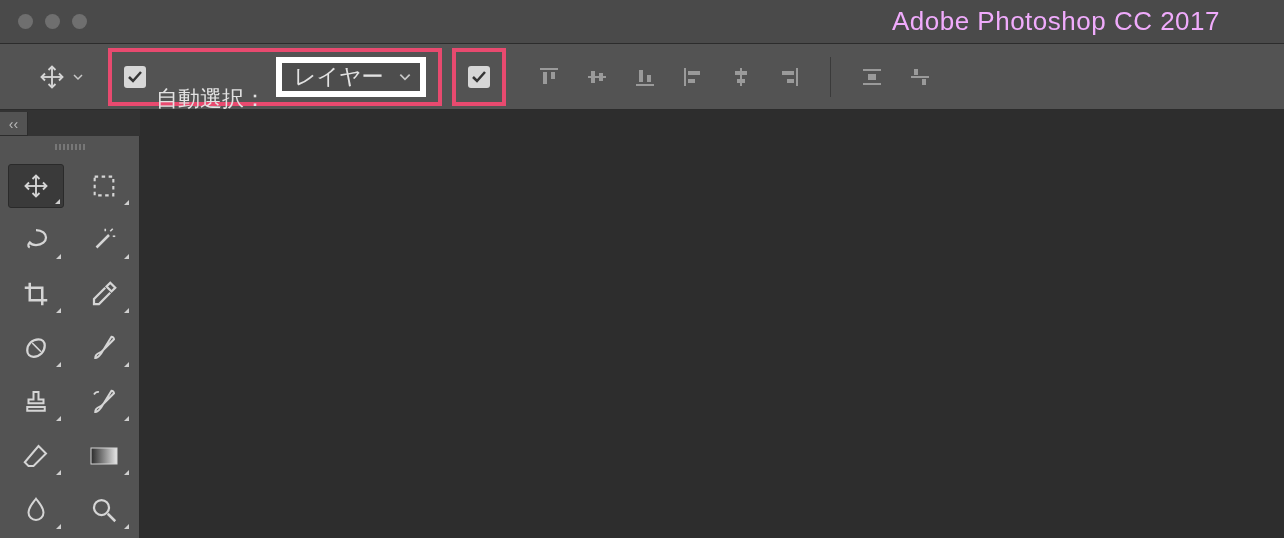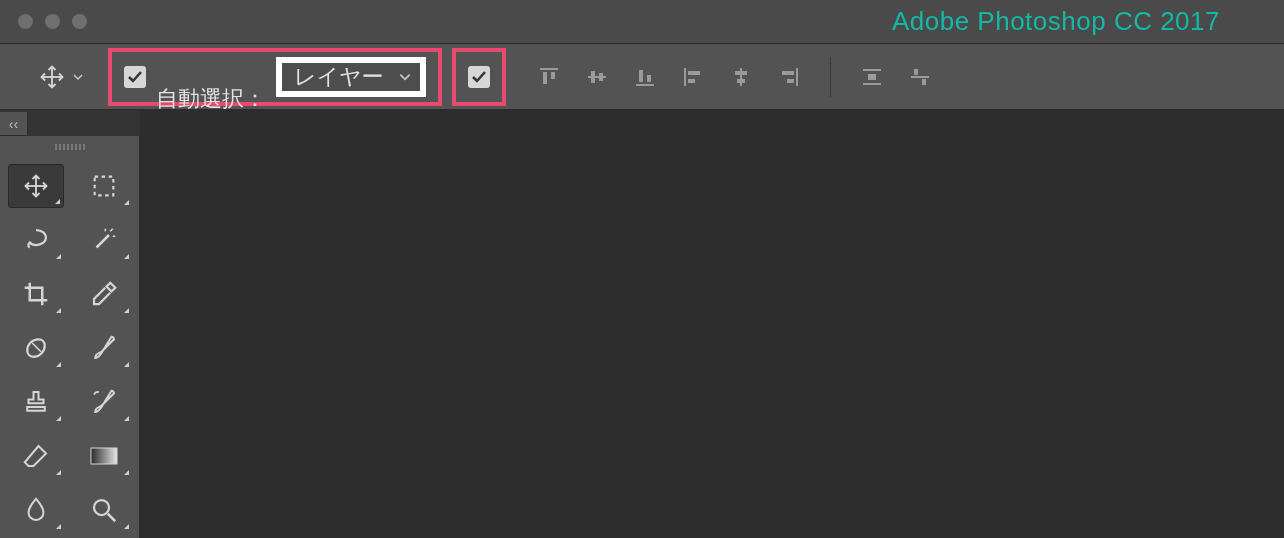--- a/index.html
+++ b/index.html
@@ -24,21 +24,21 @@
     .traffic-lights { display: flex; gap: 12px; align-items: center; }
     .tl-dot { width: 15px; height: 15px; border-radius: 50%; background: #6f6f6f; }
     .titlebar-title {
       position: absolute;
       left: 50%;
       transform: translateX(-50%);
       width: 100%;
       text-align: right;
       padding-right: 64px;
       font-size: 26px;
-      color: #14b8a6;
+      color: #f0abfc;
       letter-spacing: 0.5px;
       pointer-events: none;
       padding-left: 24px;
     }
     .titlebar-title span { pointer-events: auto; }
 
     .options-bar {
       height: 66px;
       background: #535353;
       border-bottom: 1px solid #2c2c2c;

